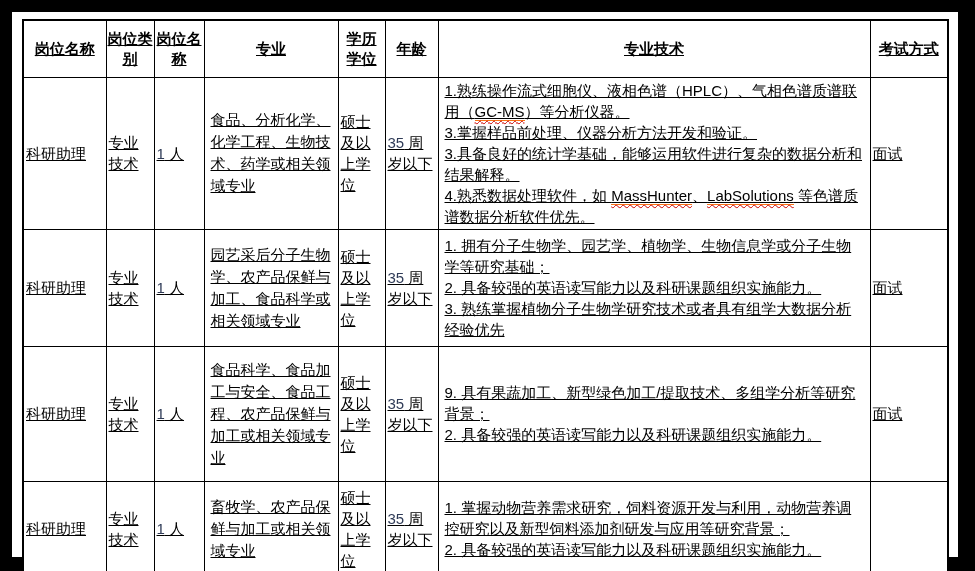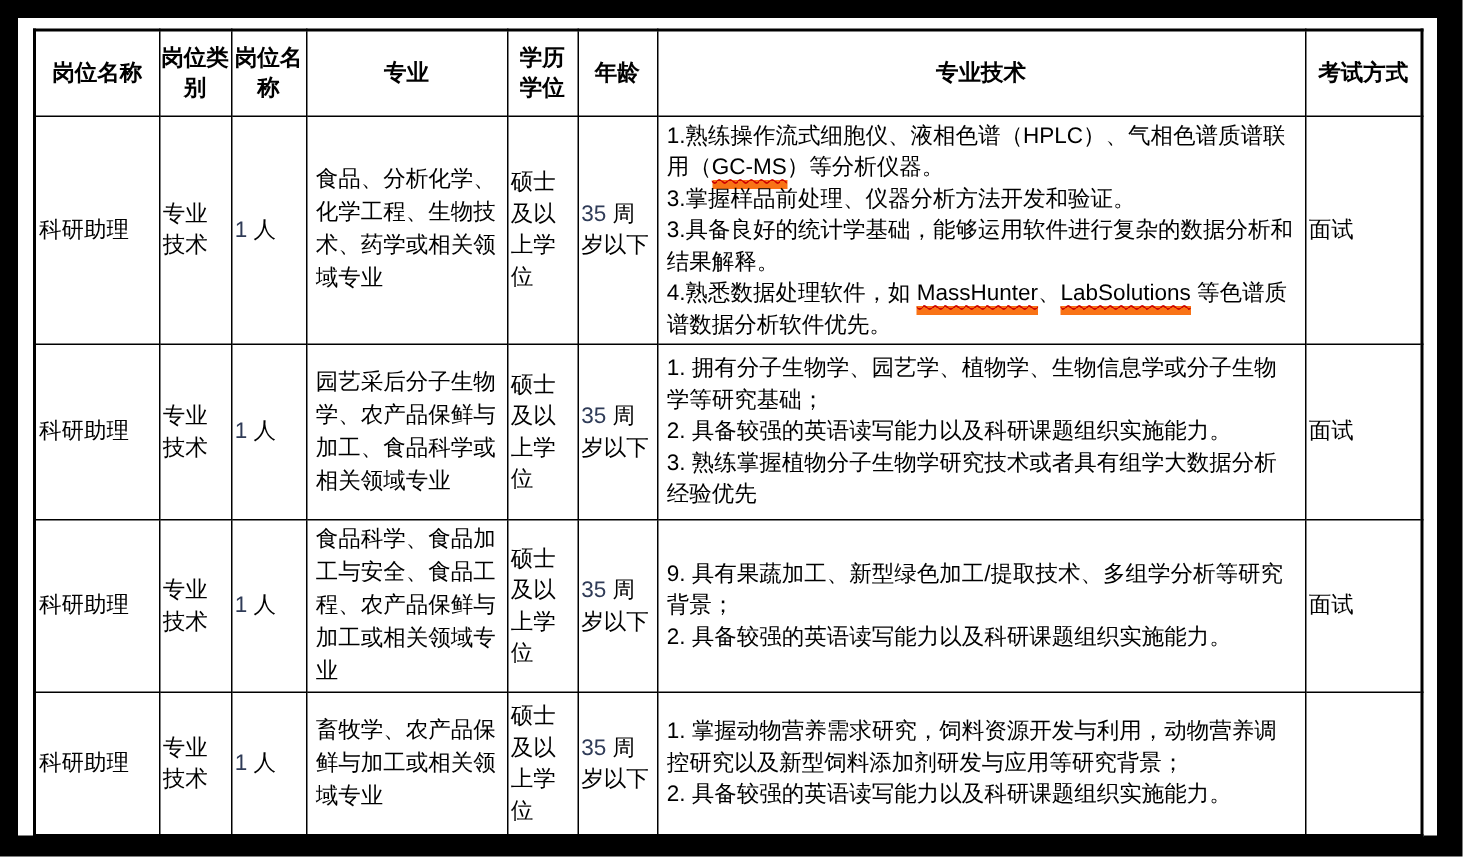--- a/index.html
+++ b/index.html
@@ -9,20 +9,21 @@
     position:relative;
     font-family:"Liberation Sans","DejaVu Sans",sans-serif;
     color:#000;
     overflow:hidden;
   }
   .page{
     position:absolute;
     left:12px;top:12px;
     width:946px;height:545px;
     background:#fff;
+    text-decoration:underline;
   }
   table.recruit{
     border-collapse:collapse;
     table-layout:fixed;
     width:925px;
     margin:7px 0 0 10px;
     border:2px solid #000;
     background:#fff;
   }
   th,td{
@@ -38,29 +39,29 @@
     text-align:center;
     padding:2px 1px;
     line-height:20px;
   }
   thead tr{height:57px;}
   tbody tr:nth-child(1){height:146px;}
   tbody tr:nth-child(2){height:117px;}
   tbody tr:nth-child(3){height:110px;}
   tbody tr:nth-child(4){height:96px;}
   td.center{text-align:left;padding:2px 2px;}
-  td.major{text-align:left;padding:2px 6px;line-height:22px;}
+  td.major{text-align:left;padding:12px 6px;line-height:22px;}
   td.cond{text-align:left;padding:2px 5px 2px 6px;line-height:21px;}
   .num{
     font-family:"Liberation Sans",sans-serif;
     color:#2f3b57;
     letter-spacing:0;
   }
   .sp{
-    border-bottom:6px solid #f97316;
+    border-bottom:1px solid #f97316;
     text-decoration-line:underline;
     text-decoration-style:wavy;
     text-decoration-color:#cc0000;
     text-decoration-thickness:1px;
     text-underline-offset:3px;
   }
   .cond-line{margin:0;}
 </style>
 </head>
 <body>

